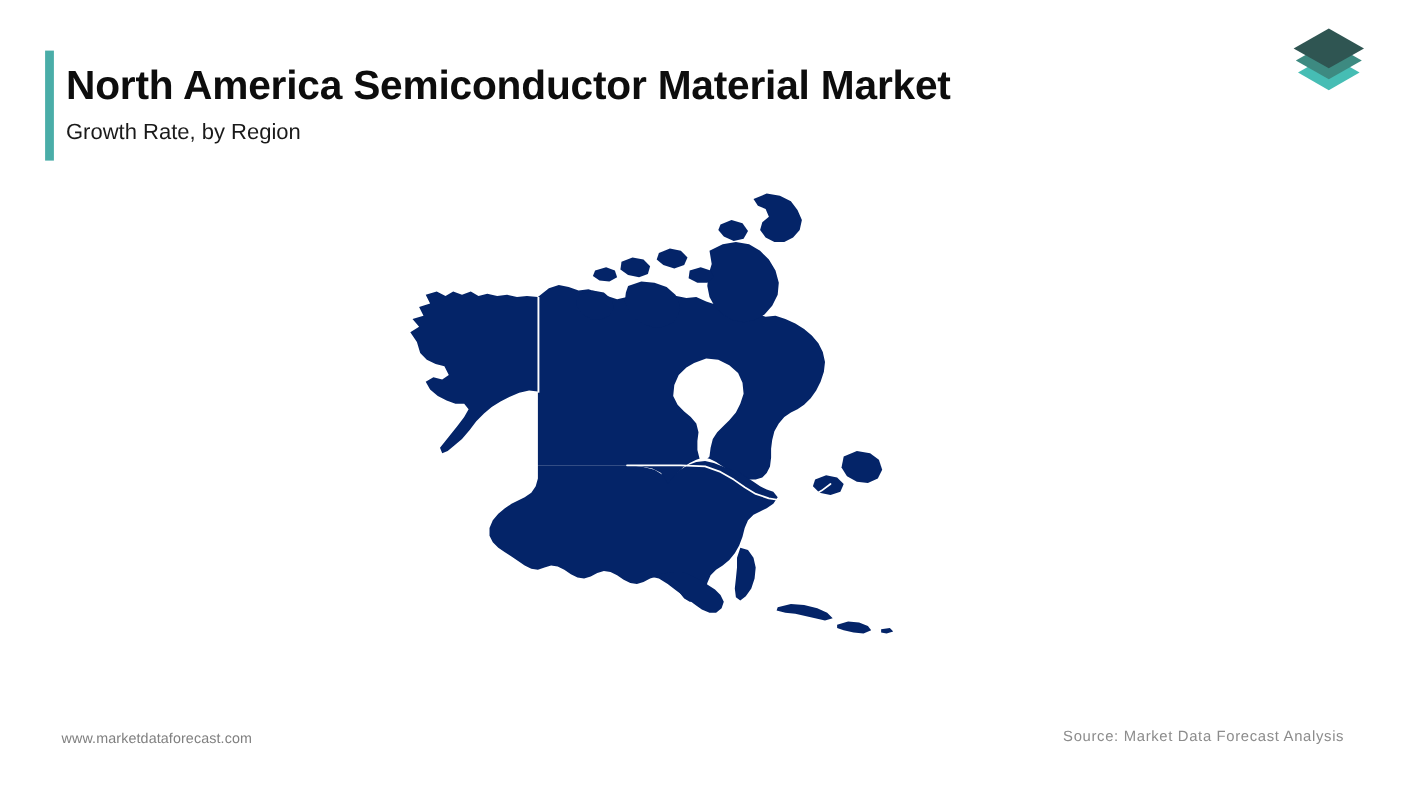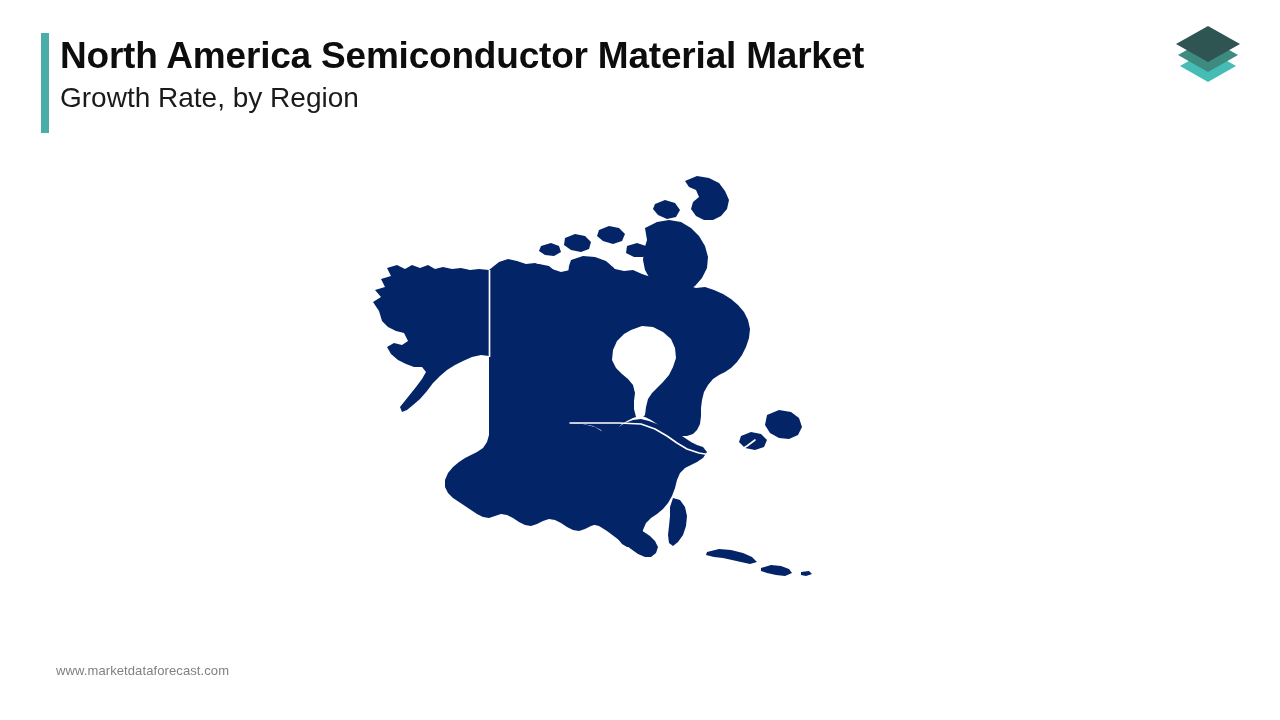--- a/index.html
+++ b/index.html
@@ -20,23 +20,23 @@
     inset: 0;
     width: 1280px;
     height: 720px;
     background: #ffffff;
   }
 
   
   .header {
     position: absolute;
     left: 41px;
-    top: 33px;
+    top: 46px;
     display: flex;
-    align-items: flex-start;
+    align-items: center;
   }
   .accent-bar {
     width: 8px;
     height: 100px;
     background: #4aada8;
     flex: 0 0 8px;
   }
   .header-text {
     padding-left: 11px;
     display: flex;
@@ -47,21 +47,21 @@
     font-size: 37px;
     font-weight: bold;
     color: #0d0d0d;
     line-height: 46px;
     letter-spacing: -0.2px;
     white-space: nowrap;
     margin: 0;
     font-family: "Liberation Sans", sans-serif;
   }
   .subtitle {
-    font-size: 28px;
+    font-size: 20px;
     font-weight: normal;
     color: #1a1a1a;
     line-height: 34px;
     white-space: nowrap;
     margin: 0;
     padding-top: 2px;
     font-family: "Liberation Sans", sans-serif;
   }
 
   
@@ -391,14 +391,15 @@
         <line x1="134.5" y1="102" x2="134.5" y2="189" stroke="#ffffff" stroke-width="1.7"></line>
 
         <path fill="none" stroke="#ffffff" stroke-width="1.6" stroke-linejoin="round" stroke-linecap="round" d="M215,255 L240,255 L264,255 L286,256 L300,261 L312,268
              L322,275 L332,281 L344,285 L356,287 L370,288 L382,284
              L392,278 L400,272"></path>
       </g>
     </svg>
   </div>
 
   <div class="footer-left">www.marketdataforecast.com</div>
+  <div class="footer-right">Source: Market Data Forecast Analysis</div>
 
 </div>
 
 </body></html>

